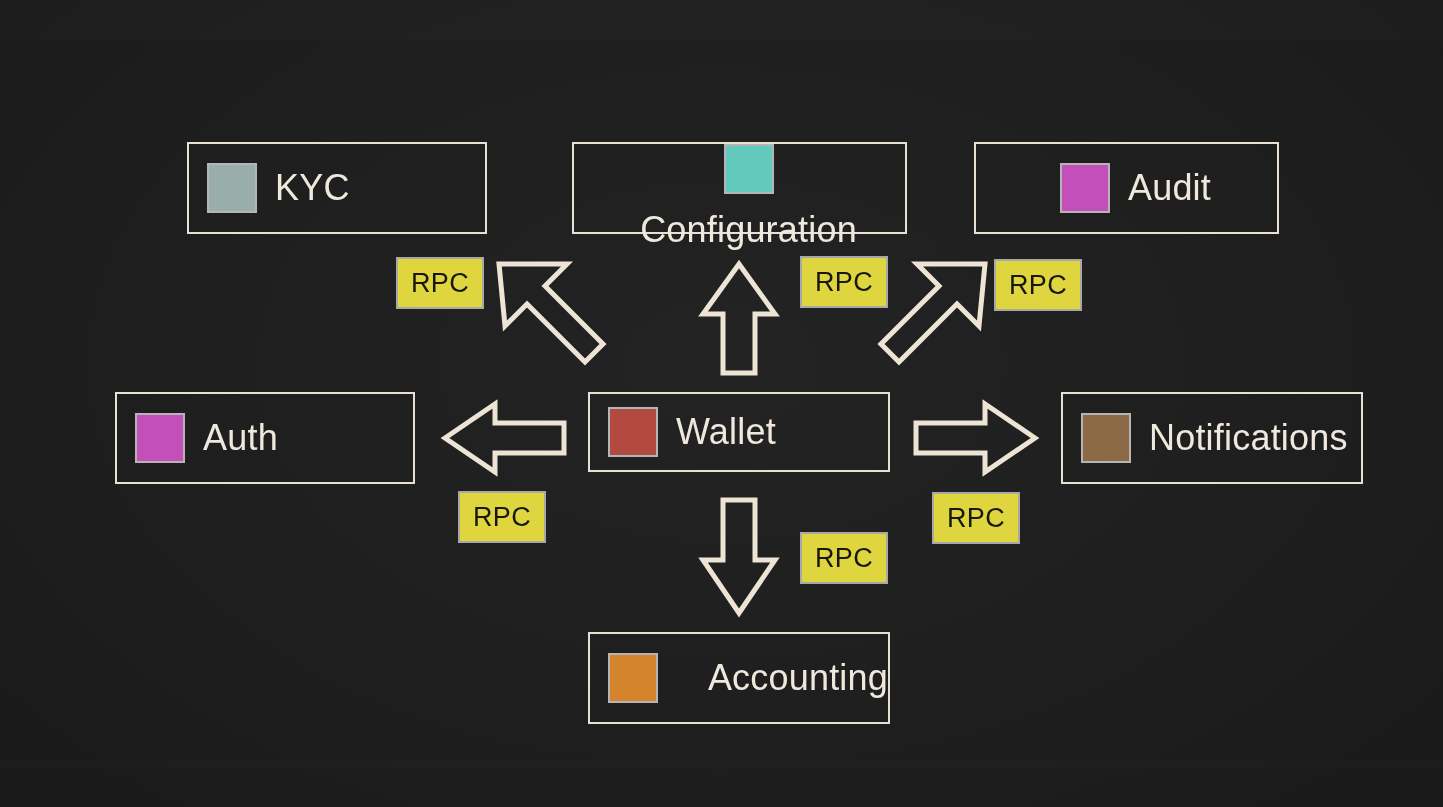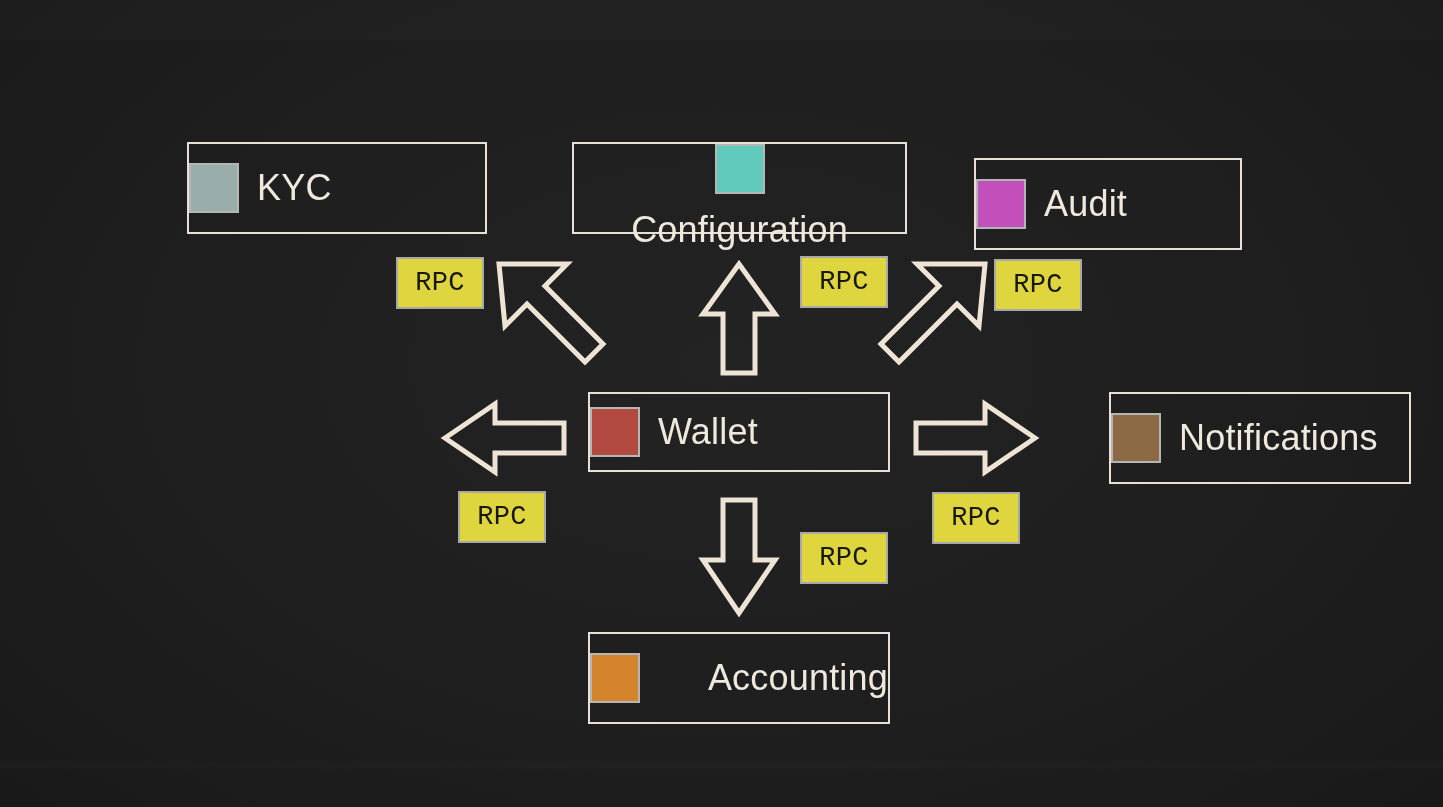--- a/index.html
+++ b/index.html
@@ -28,20 +28,21 @@
   }
 
   
   .node {
     position: absolute;
     box-sizing: border-box;
     border: 2px solid #e8e0d4;
     background: transparent;
     display: flex;
     align-items: center;
+    padding-left: 18px;
     gap: 18px;
   }
   .swatch {
     width: 50px;
     height: 50px;
     box-sizing: border-box;
     border: 2px solid #b5b5b5;
     flex: 0 0 auto;
   }
   .node-label {
@@ -58,21 +59,20 @@
     box-sizing: border-box;
     background: #dfd63f;
     border: 2px solid #a8a8a8;
     color: #17170c;
     font-size: 27px;
     line-height: 1;
     display: flex;
     align-items: center;
     justify-content: center;
     letter-spacing: 0.3px;
-    font-family: Liberation Mono, monospace;
   }
 
   
   .arrow {
     position: absolute;
     pointer-events: none;
   }
   .arrow svg { display: block; overflow: visible; }
   .arrow path {
     fill: none;
@@ -90,32 +90,36 @@
   <div class="node" style="left:187px; top:142px; width:300px; height:92px;">
     <span class="swatch" style="background:#99aeab;"></span>
     <span class="node-label">KYC</span>
   </div>
 
   <div class="node" style="left:572px; top:142px; width:335px; height:92px;flex-direction:column;">
     <span class="swatch" style="background:#62c9bd;"></span>
     <span class="node-label">Configuration</span>
   </div>
 
-  <div class="node" style="left:974px; top:158px; width:268px; height:92px;">
+  <div class="node" style="left:974px; top:142px; width:305px; height:92px;justify-content:center;">
     <span class="swatch" style="background:#c34fbb;"></span>
     <span class="node-label">Audit</span>
   </div>
 
+  <div class="node" style="left:115px; top:392px; width:300px; height:92px;">
+    <span class="swatch" style="background:#c34fbb;"></span>
+    <span class="node-label">Auth</span>
+  </div>
 
   <div class="node" style="left:588px; top:392px; width:302px; height:80px;">
     <span class="swatch" style="background:#b24a41;"></span>
     <span class="node-label">Wallet</span>
   </div>
 
-  <div class="node" style="left:1061px; top:392px; width:302px; height:92px;margin-left:48px;">
+  <div class="node" style="left:1061px; top:392px; width:302px; height:92px;">
     <span class="swatch" style="background:#8c6a45;"></span>
     <span class="node-label">Notifications</span>
   </div>
 
   <div class="node" style="left:588px; top:632px; width:302px; height:92px;justify-content:space-between;">
     <span class="swatch" style="background:#d4842c;"></span>
     <span class="node-label">Accounting</span>
   </div>
 
   <div class="arrow" style="left:487px; top:250px; width:125px; height:118px;">

